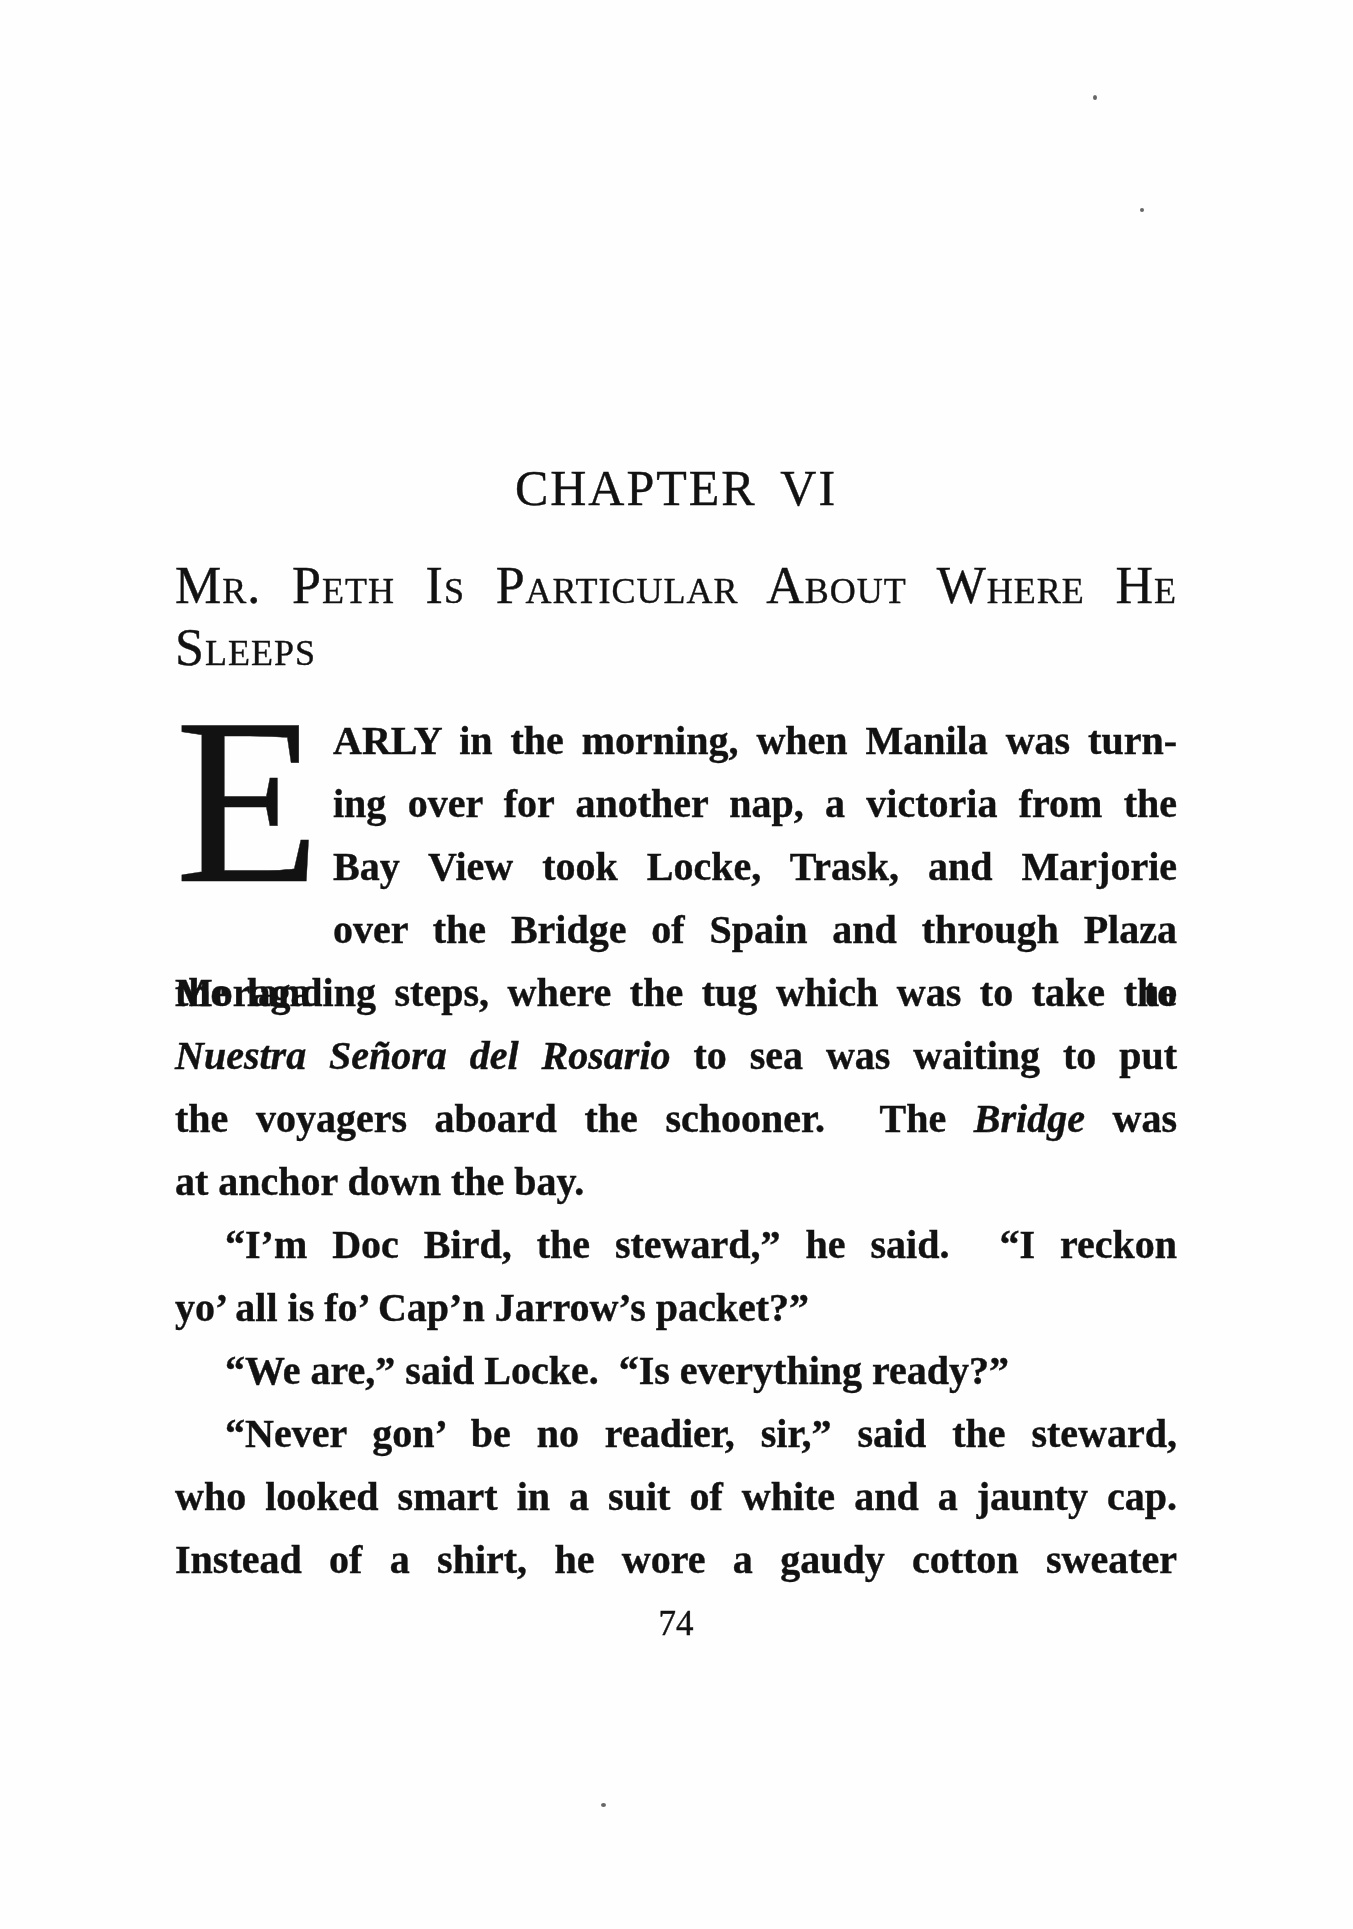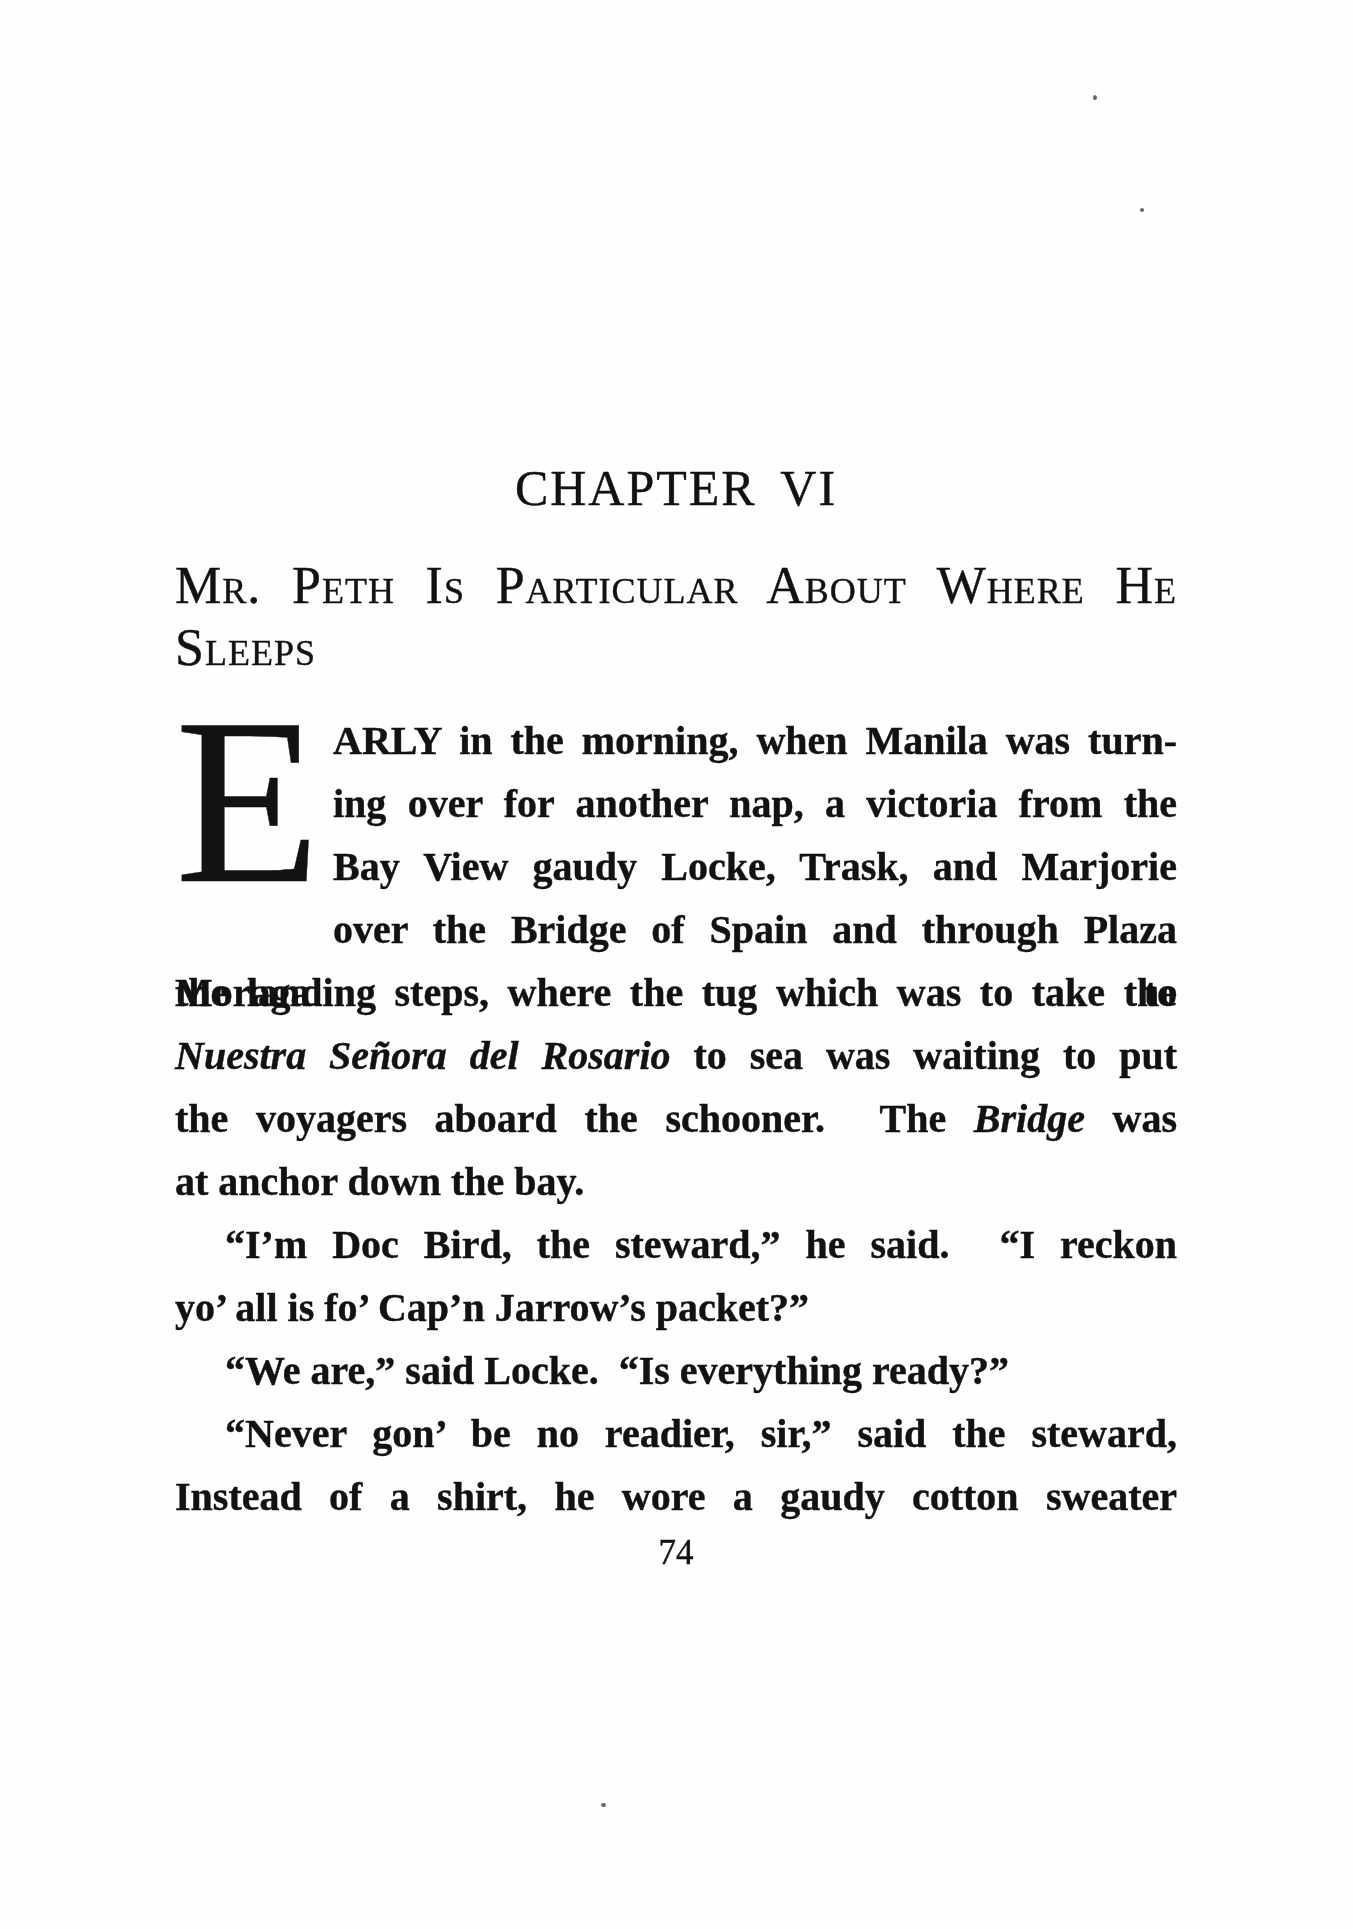--- a/index.html
+++ b/index.html
@@ -66,21 +66,21 @@
   .dropcap {
     float: left;
     width: 138px;
     height: 178px;
     margin: 12px 20px 0 0;
     font-size: 238px;
     line-height: 160px;
     text-align: left;
   }
   .pagenum {
-    margin-top: 4px;
+    margin-top: 12px;
     font-size: 35px;
     line-height: 42px;
     text-align: center;
   }
   .speck {
     position: absolute;
     width: 4px;
     height: 4px;
     border-radius: 50%;
     background: #333;
@@ -101,35 +101,36 @@
   <div class="text-col">
     <h1 class="chapter">CHAPTER VI</h1>
 
     <h2 class="subtitle">Mr. Peth Is Particular About Where He Sleeps</h2>
 
     <div class="body-text" id="body-text">
         <div class="para">
           <span class="dropcap">E</span>
           <div class="line just"><span>ARLY in the morning, when Manila was turn-</span></div>
           <div class="line just"><span>ing over for another nap, a victoria from the</span></div>
-          <div class="line just"><span>Bay View gaudy Locke, Trask, and Marjorie</span></div>
+          <div class="line just"><span>Bay View took Locke, Trask, and Marjorie</span></div>
           <div class="line just"><span>over the Bridge of Spain and through Plaza Moraga to</span></div>
           <div class="line just"><span>the landing steps, where the tug which was to take the</span></div>
           <div class="line just"><em>Nuestra Señora del Rosario</em><span> to sea was waiting to put</span></div>
           <div class="line just"><span>the voyagers aboard the schooner.&nbsp; The </span><em>Bridge</em><span> was</span></div>
           <div class="line"><span>at anchor down the bay.</span></div>
         </div>
         <div class="para">
           <div class="line just indent"><span>“I’m Doc Bird, the steward,” he said.&nbsp; “I reckon</span></div>
           <div class="line"><span>yo’ all is fo’ Cap’n Jarrow’s packet?”</span></div>
         </div>
         <div class="para">
           <div class="line indent"><span>“We are,” said Locke.&nbsp; “Is everything ready?”</span></div>
         </div>
         <div class="para">
           <div class="line just indent"><span>“Never gon’ be no readier, sir,” said the steward,</span></div>
+          <div class="line just"><span>who looked smart in a suit of white and a jaunty cap.</span></div>
           <div class="line just"><span>Instead of a shirt, he wore a gaudy cotton sweater</span></div>
         </div>
       </div>
 
     <div class="pagenum">74</div>
   </div>
 </div>
 
 </body></html>

